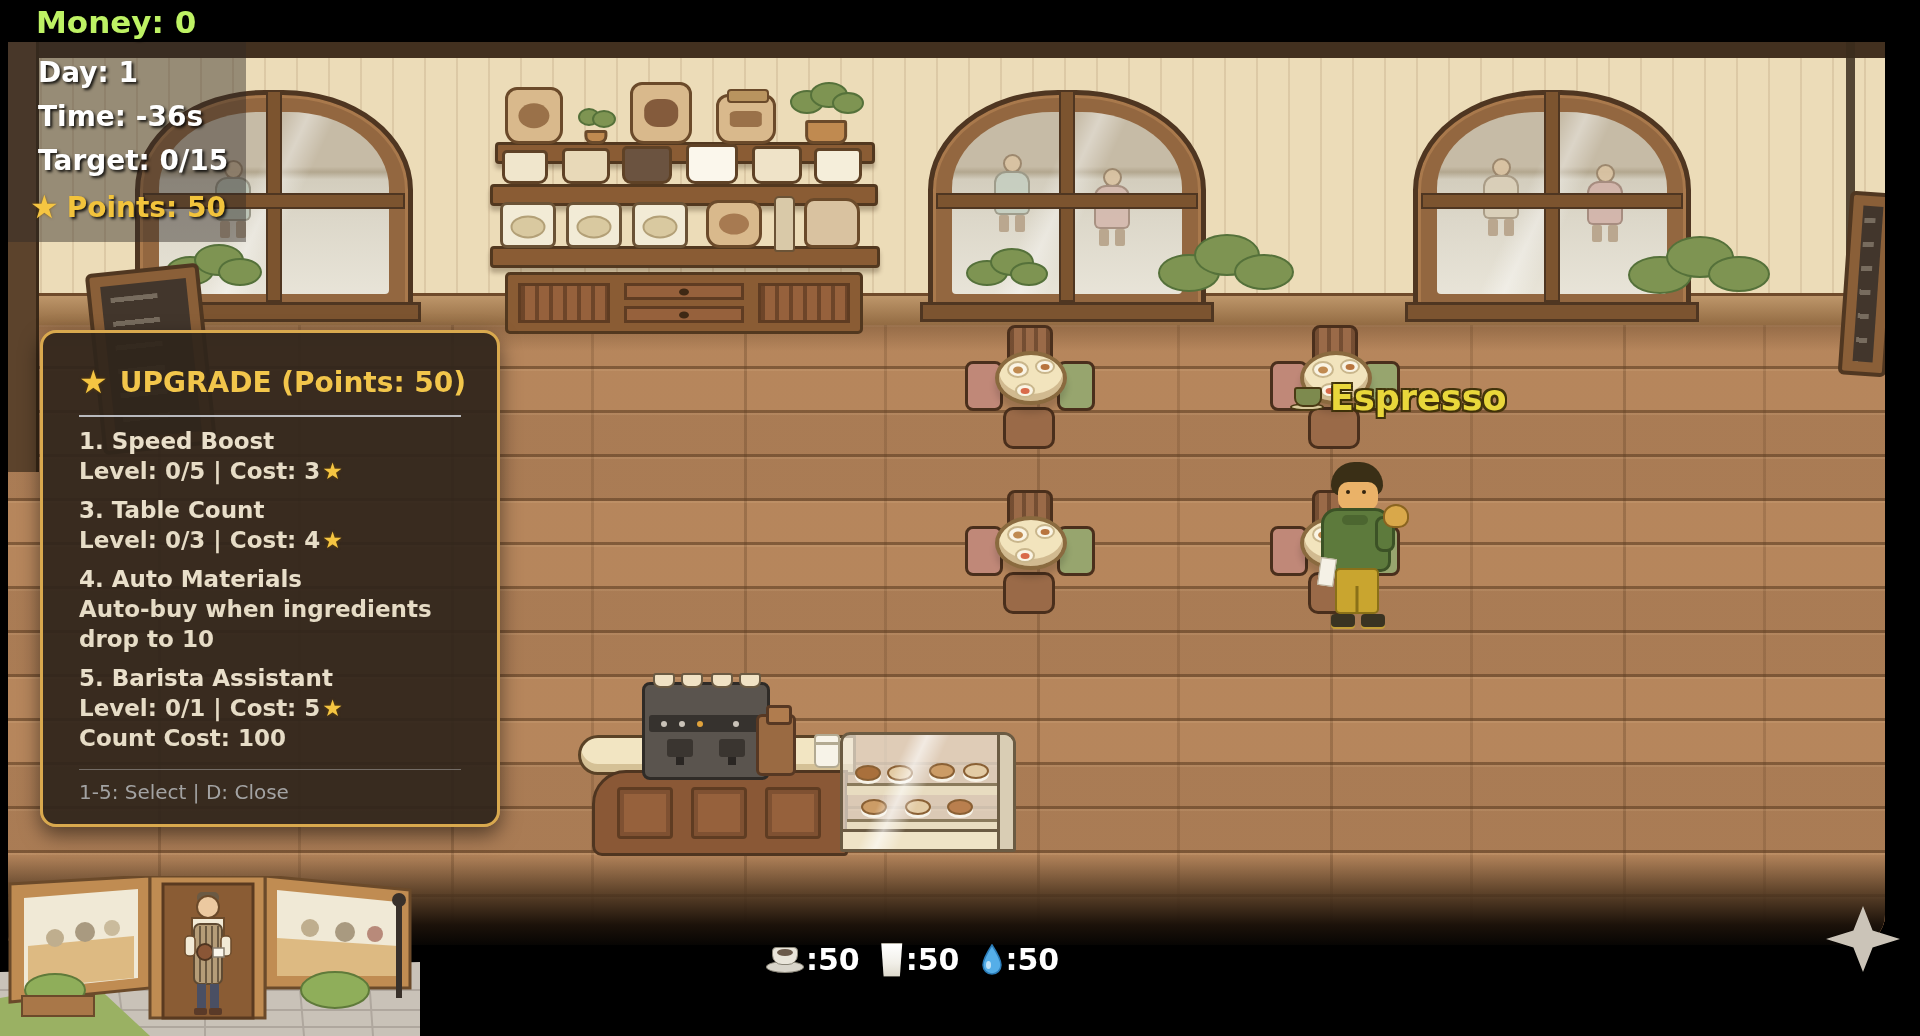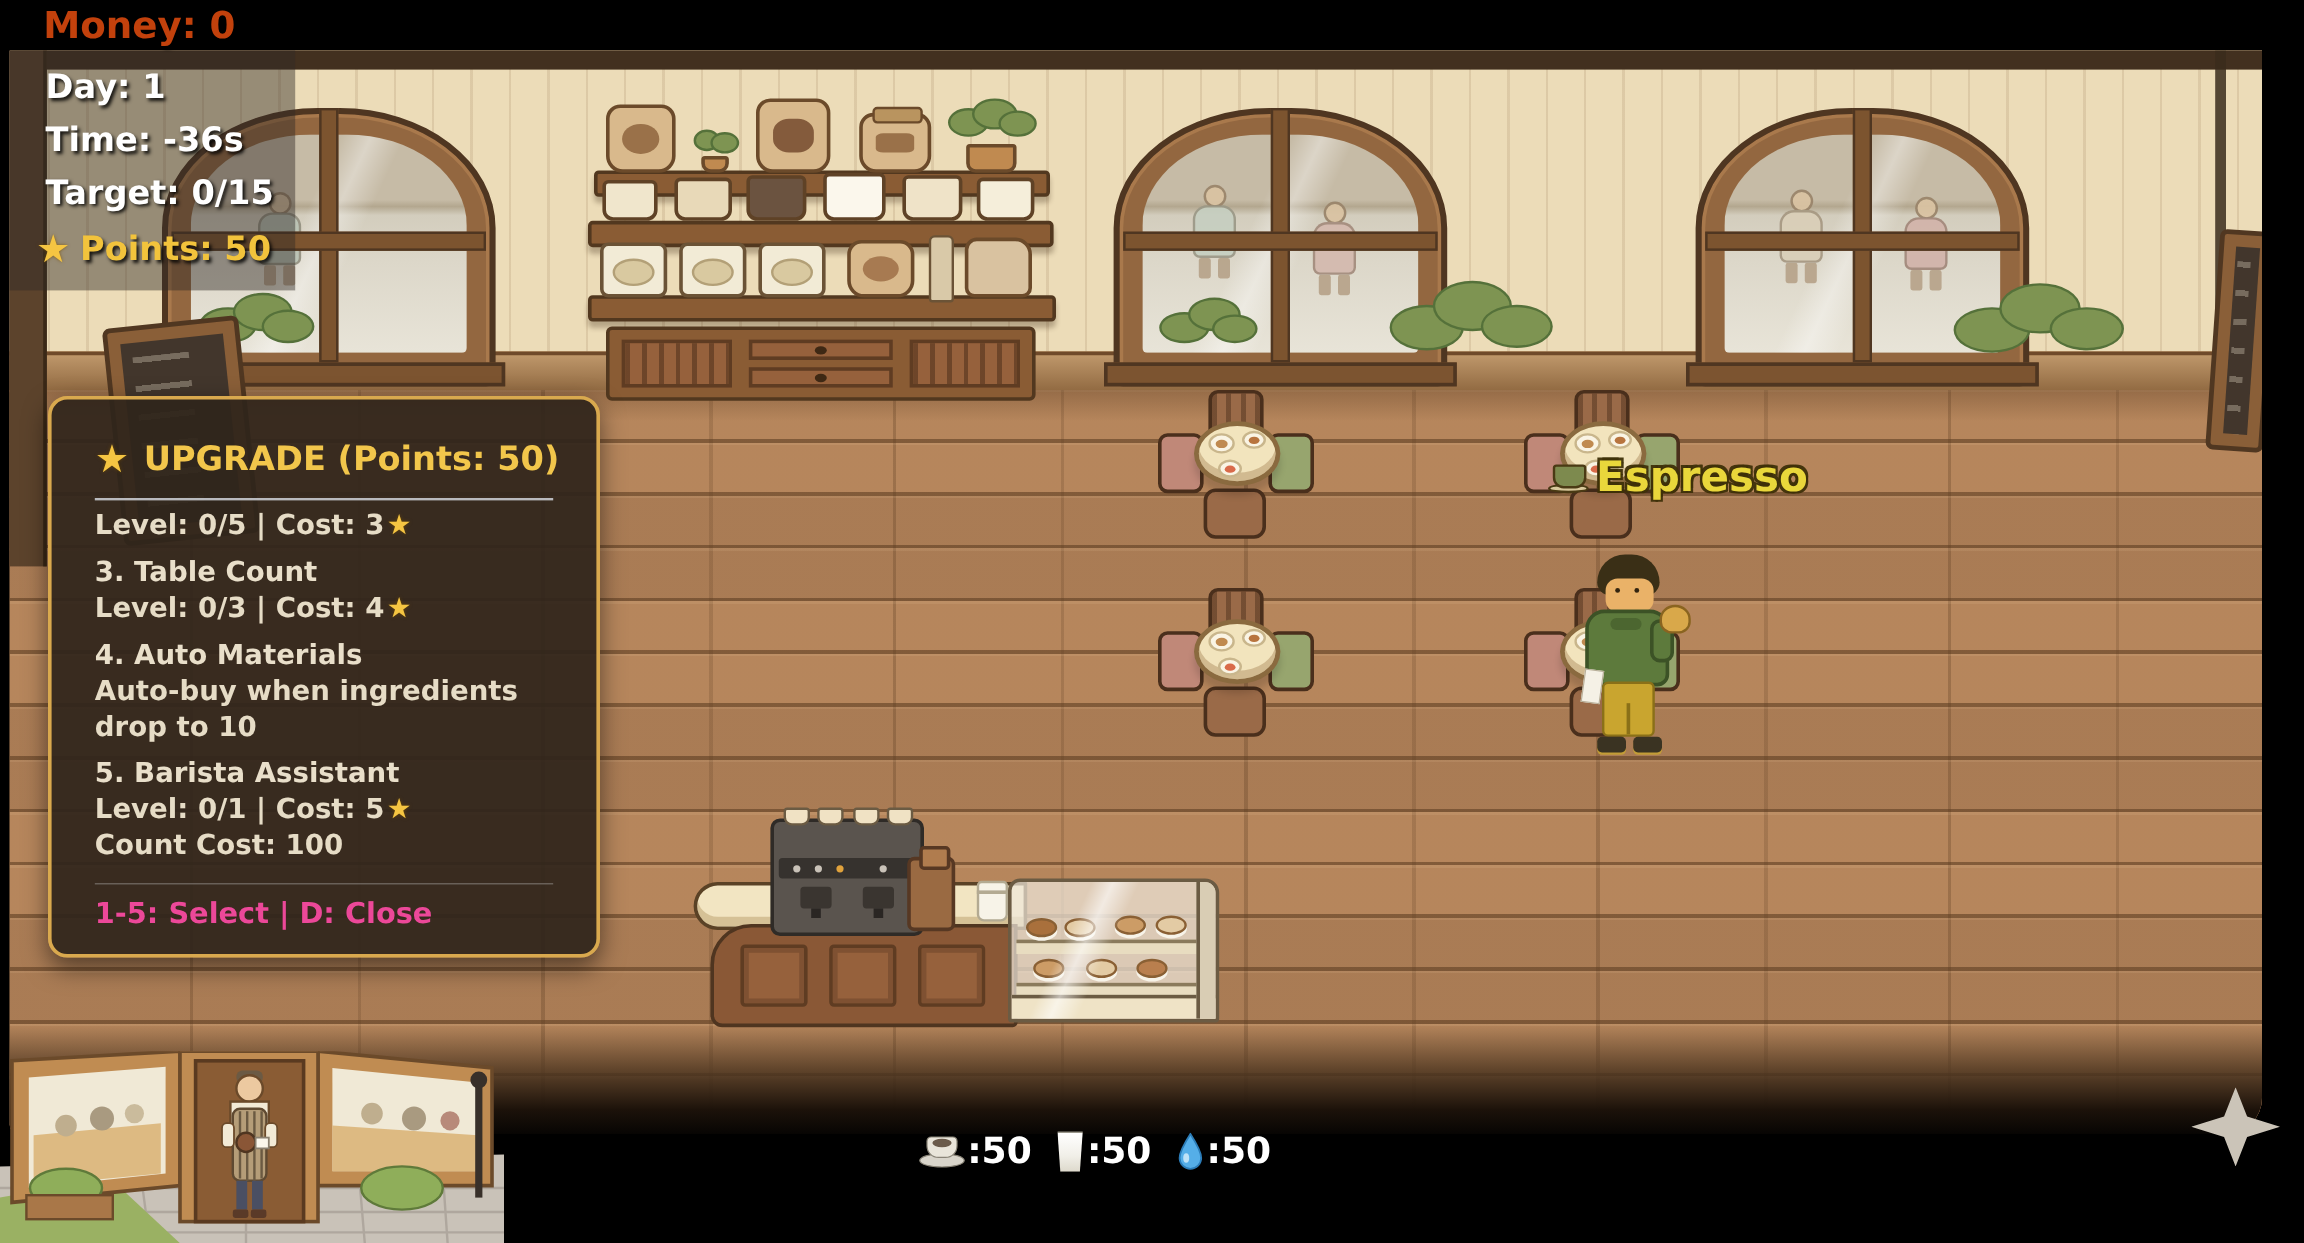--- a/index.html
+++ b/index.html
@@ -130,39 +130,39 @@
   .pc-base{position:absolute;left:0;right:0;bottom:0;height:17px;background:#efe3c6;border-top:3px solid #6b5b43;}
   .pc-cap{position:absolute;right:0;top:0;bottom:0;width:13px;background:#d9cdb4;border-left:3px solid #6b5b43;}
   .pastry{position:absolute;width:26px;height:16px;background:#cc9c66;border:2px solid #8a6034;border-radius:50%;box-sizing:border-box;box-shadow:0 3px 0 #f7f3e8;}
   .pastry.alt{background:#e3cba4;}
 
   
   .sparkle{position:absolute;left:1826px;top:906px;width:74px;height:66px;background:#cbc4b8;
      clip-path:polygon(50% 0,63% 37%,100% 50%,63% 63%,50% 100%,37% 63%,0 50%,37% 37%);}
 
   
-  .money-text{position:absolute;left:36px;top:4px;font-size:31px;font-weight:bold;color:#c2410c;text-shadow:2px 2px 3px #000;z-index:9;}
+  .money-text{position:absolute;left:36px;top:4px;font-size:31px;font-weight:bold;color:#bef264;text-shadow:2px 2px 3px #000;z-index:9;}
   .hud-overlay{position:absolute;left:8px;top:42px;width:238px;height:200px;background:rgba(48,43,38,.45);z-index:7;}
   .hud-line{position:absolute;left:38px;font-size:28px;font-weight:bold;color:#fff;text-shadow:2px 2px 3px rgba(0,0,0,.85);z-index:8;}
   .hud-points{position:absolute;left:30px;display:flex;align-items:center;gap:8px;z-index:8;}
   .hud-points .txt{font-size:28px;font-weight:bold;color:#f2c33c;text-shadow:2px 2px 3px rgba(0,0,0,.85);}
   .star{color:#f5c542;text-shadow:0 0 3px rgba(120,80,0,.8);}
   .star.big{font-size:32px;}
   .star.sm{font-size:23px;margin-left:2px;}
 
   
   .upgrade-panel{position:absolute;left:40px;top:330px;width:460px;box-sizing:border-box;z-index:10;
      background:rgba(47,37,27,.93);border:3px solid #d9a94e;border-radius:16px;
      padding:30px 30px 20px 36px;color:#e9dfca;box-shadow:0 8px 20px rgba(0,0,0,.5);}
   .up-title{display:flex;align-items:center;gap:12px;font-size:28px;font-weight:bold;color:#f2c64b;}
   .sep{height:2px;background:rgba(208,212,218,.85);margin:14px 6px 6px 0;}
   .up-item-name{font-size:23px;font-weight:600;margin-top:9px;line-height:30px;}
   .up-item-detail,.up-item-note{font-size:23px;font-weight:600;line-height:30px;color:#e6dcc6;}
   .sep2{height:1px;background:rgba(190,190,190,.45);margin:16px 6px 10px 0;}
-  .up-footer{font-size:24px;font-weight:700;color:#ec4899;}
+  .up-footer{font-size:20px;font-weight:400;color:#a3a3a3;}
 
   
   .resource-bar{position:absolute;left:766px;top:942px;display:flex;align-items:center;gap:20px;z-index:9;}
   .res{display:flex;align-items:center;gap:2px;}
   .res .lbl{font-size:30px;font-weight:bold;color:#fff;text-shadow:1px 1px 2px #000;}
   .ic-cup{position:relative;width:38px;height:30px;}
   .ic-cup .s{position:absolute;left:0;bottom:2px;width:38px;height:12px;background:#d8d4ca;border-radius:50%;border:1px solid #8a8578;box-sizing:border-box;}
   .ic-cup .b{position:absolute;left:6px;top:2px;width:26px;height:18px;background:#e9e5da;border:1px solid #8a8578;border-radius:4px 4px 10px 10px;box-sizing:border-box;}
   .ic-cup .k{position:absolute;left:11px;top:4px;width:16px;height:7px;background:#6b5b4b;border-radius:50%;}
   .ic-glass{width:22px;height:32px;background:linear-gradient(180deg,#ffffff 0%,#f1efe8 60%,#dedacd 100%);border:1px solid #b3afa2;clip-path:polygon(6% 0,94% 0,84% 100%,16% 100%);}
@@ -514,20 +514,21 @@
   </div>
 
   <div class="upgrade-panel">
     <div class="up-title">
       <span class="star big">★</span>
       <span>UPGRADE (Points: 50)</span>
     </div>
     <div class="sep"></div>
 
     <div>
+      <div class="up-item-name">1. Speed Boost</div>
       <div class="up-item-detail"><span>Level: 0/5 | Cost: 3</span><span class="star sm">★</span></div>
     </div>
     <div>
       <div class="up-item-name">3. Table Count</div>
       <div class="up-item-detail"><span>Level: 0/3 | Cost: 4</span><span class="star sm">★</span></div>
     </div>
     <div>
       <div class="up-item-name">4. Auto Materials</div>
       <div class="up-item-note">Auto-buy when ingredients drop to 10</div>
     </div>

